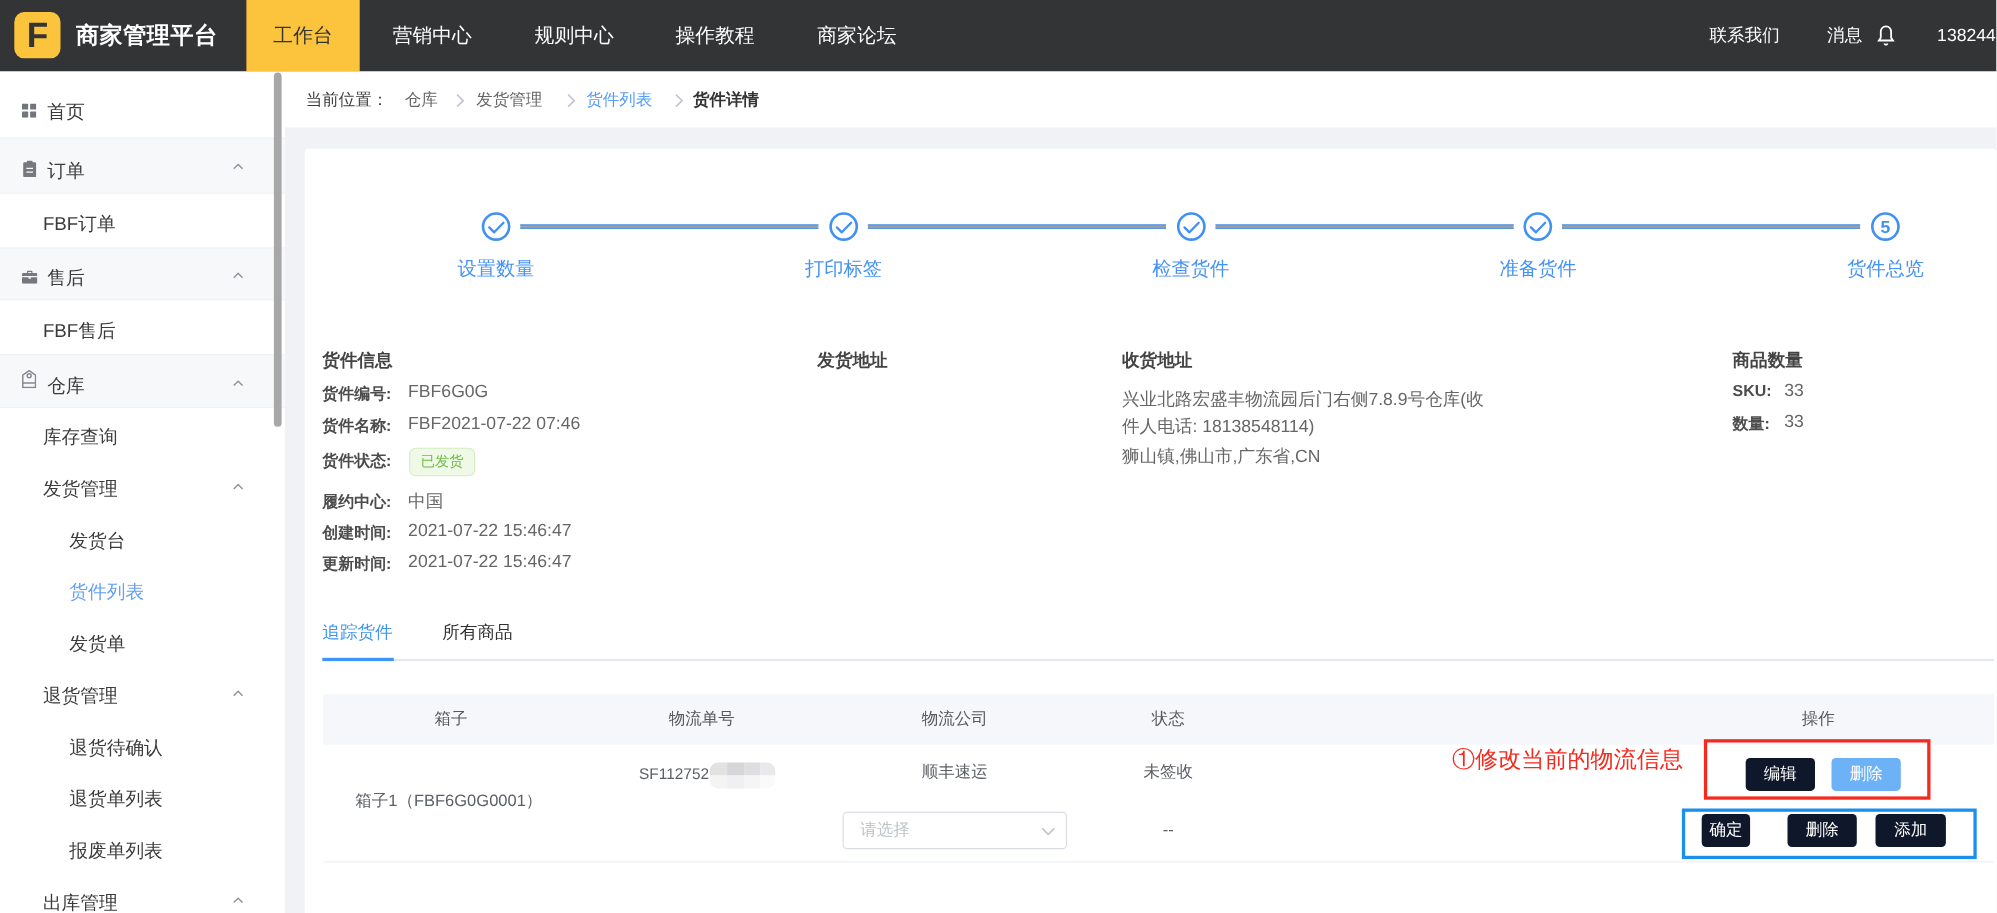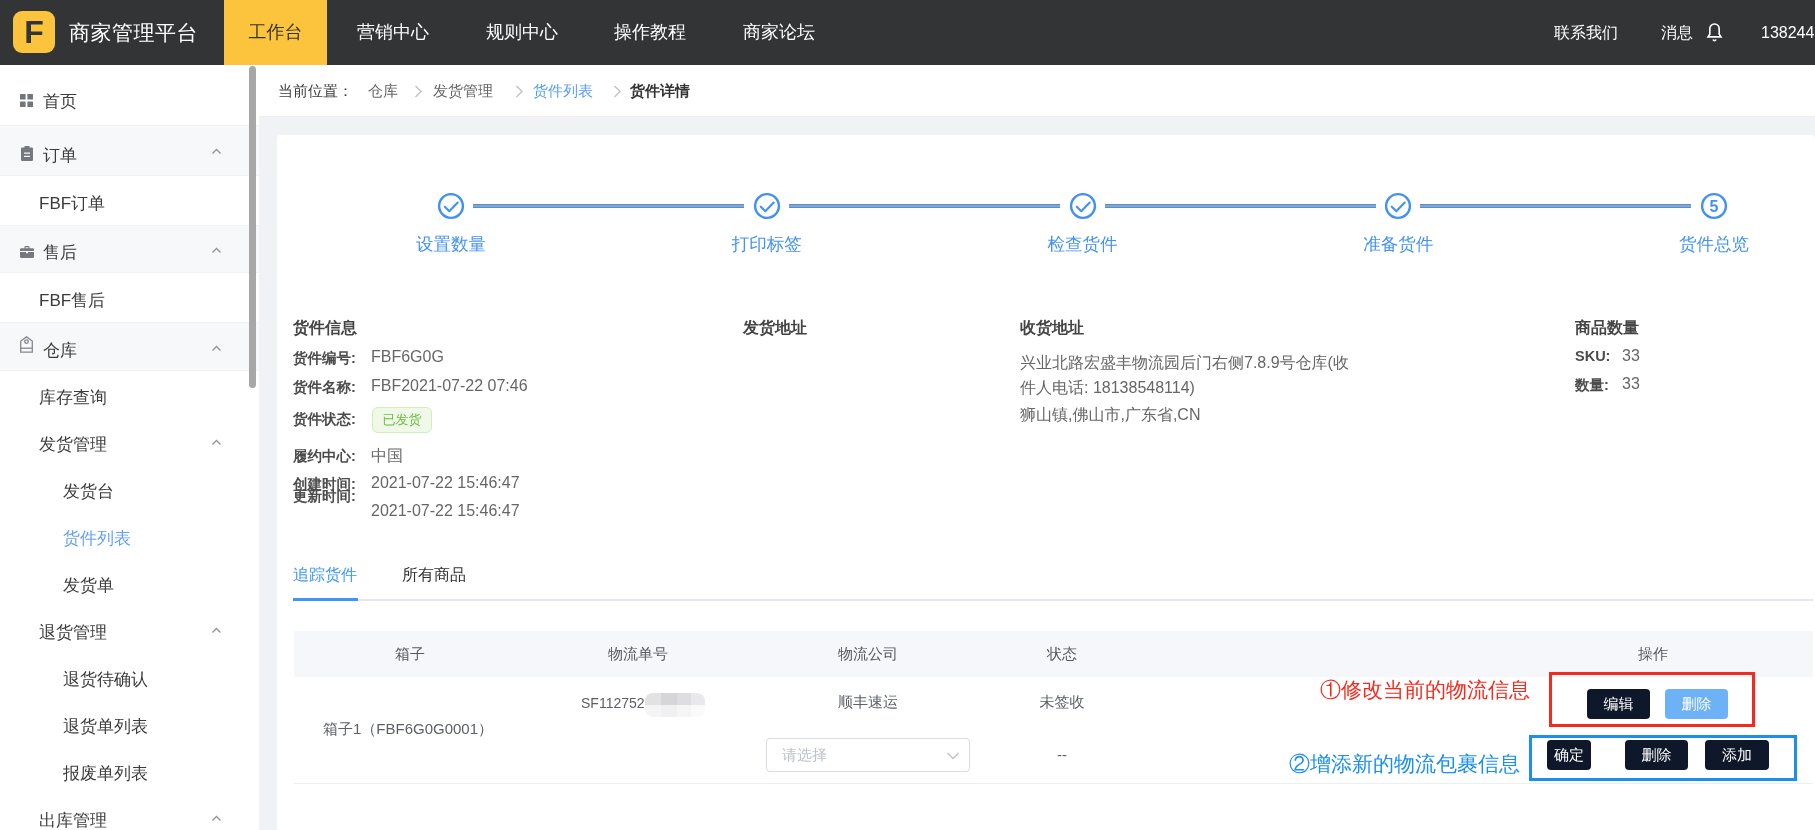--- a/index.html
+++ b/index.html
@@ -4,21 +4,21 @@
 <title>货件详情</title>
 <style>
 * { margin:0; padding:0; box-sizing:border-box; }
 html,body { width:1815px; height:830px; overflow:hidden; font-family:"Liberation Sans", sans-serif; }
 body { position:relative; background:#f0f2f5; }
 .abs { position:absolute; }
 
 
 #topbar { position:absolute; left:0; top:0; width:1815px; height:65px; background:#333436; }
 #logo { position:absolute; left:13px; top:11px; width:42px; height:42px; border-radius:9px; background:#fcc43d; color:#333436; font-weight:bold; font-size:32px; text-align:center; line-height:42px; }
-#brand { position:absolute; left:69px; top:0; height:65px; line-height:65px; color:#fff; font-size:21px; letter-spacing:0.5px; }
+#brand { position:absolute; left:69px; top:0; height:65px; line-height:65px; color:#fff; font-size:21px; letter-spacing:0.5px;font-weight:bold; }
 .navtab { position:absolute; top:0; height:65px; line-height:65px; text-align:center; color:#fff; font-size:18px; }
 #tab-active { left:224px; width:103px; background:#fcc43d; color:#333; }
 .topright { position:absolute; top:0; height:65px; line-height:65px; color:#fff; font-size:16px; }
 
 
 #sidebar { position:absolute; left:0; top:65px; width:259px; height:765px; background:#fff; }
 .mi { position:absolute; left:0; width:259px; color:#3b3b3b; }
 .mi .txt { position:absolute; font-size:17px; }
 .mi.grp { background:#f7f8fa; border-top:1px solid #f1f2f4; border-bottom:1px solid #f1f2f4; }
 .arrow { position:absolute; left:211px; width:11px; height:11px; }
@@ -240,21 +240,21 @@
   <div class="ilab" style="left:16px;top:214px;">货件编号:</div>
     <div class="ival" style="left:94px;top:213px;">FBF6G0G</div>
   <div class="ilab" style="left:16px;top:243px;">货件名称:</div>
     <div class="ival" style="left:94px;top:242px;">FBF2021-07-22 07:46</div>
   <div class="ilab" style="left:16px;top:275px;">货件状态:</div>
     <div id="tag-green" style="left:95px;top:272px;">已发货</div>
   <div class="ilab" style="left:16px;top:312px;">履约中心:</div>
     <div class="ival" style="left:94px;top:311px;">中国</div>
   <div class="ilab" style="left:16px;top:340px;">创建时间:</div>
     <div class="ival" style="left:94px;top:339px;">2021-07-22 15:46:47</div>
-  <div class="ilab" style="left:16px;top:352px;">更新时间:</div>
+  <div class="ilab" style="left:16px;top:368px;">更新时间:</div>
     <div class="ival" style="left:94px;top:367px;">2021-07-22 15:46:47</div>
 
   <div class="ival" style="left:743px;top:218px;">兴业北路宏盛丰物流园后门右侧7.8.9号仓库(收</div>
   <div class="ival" style="left:743px;top:243px;">件人电话: 18138548114)</div>
   <div class="ival" style="left:743px;top:270px;">狮山镇,佛山市,广东省,CN</div>
 
   <div class="ilab" style="left:1298px;top:213px;font-size:14.5px;">SKU:</div>
     <div class="ival" style="left:1345px;top:212px;">33</div>
   <div class="ilab" style="left:1298px;top:241px;font-size:14.5px;">数量:</div>
     <div class="ival" style="left:1345px;top:240px;">33</div>
@@ -303,14 +303,13 @@
 
   <div class="btn" style="left:1310px;top:554px;width:63px;">编辑</div>
   <div class="btn lite" style="left:1388px;top:554px;width:63px;">删除</div>
   <div class="btn" style="left:1270px;top:605px;width:44px;">确定</div>
   <div class="btn" style="left:1348px;top:605px;width:63px;">删除</div>
   <div class="btn" style="left:1428px;top:605px;width:64px;">添加</div>
 
   <div class="annbox" style="left:1272px;top:537px;width:206px;height:55px;border:3px solid #f42a1e;"></div>
   <div class="annbox" style="left:1252px;top:600px;width:268px;height:46px;border:3px solid #1b8fee;"></div>
   <div class="anntxt" style="left:1043px;top:541px;color:#f42a1e;">①修改当前的物流信息</div>
-  <div class="anntxt" style="left:1012px;top:615px;color:#1b8fee;">②增添新的物流包裹信息</div>
 </div>
 
 </body></html>

